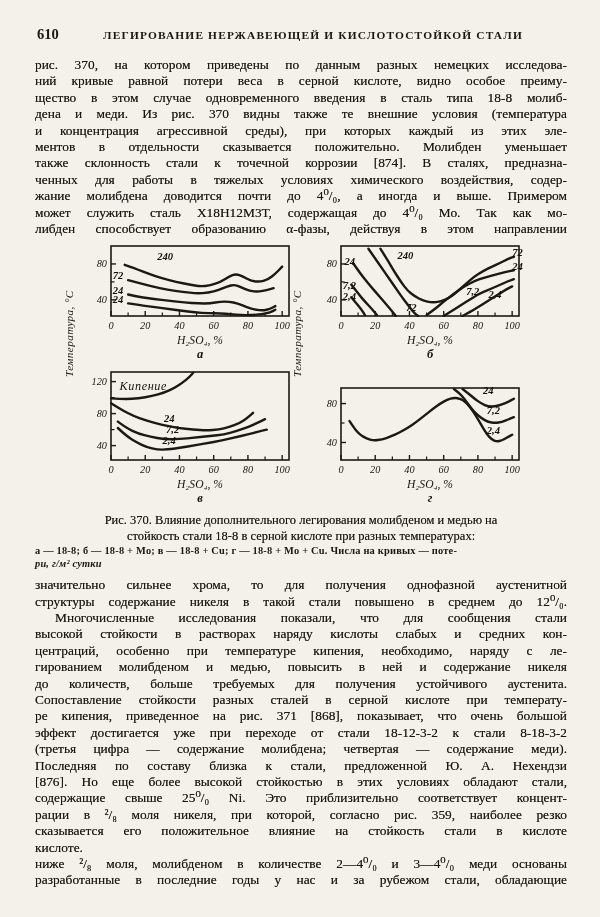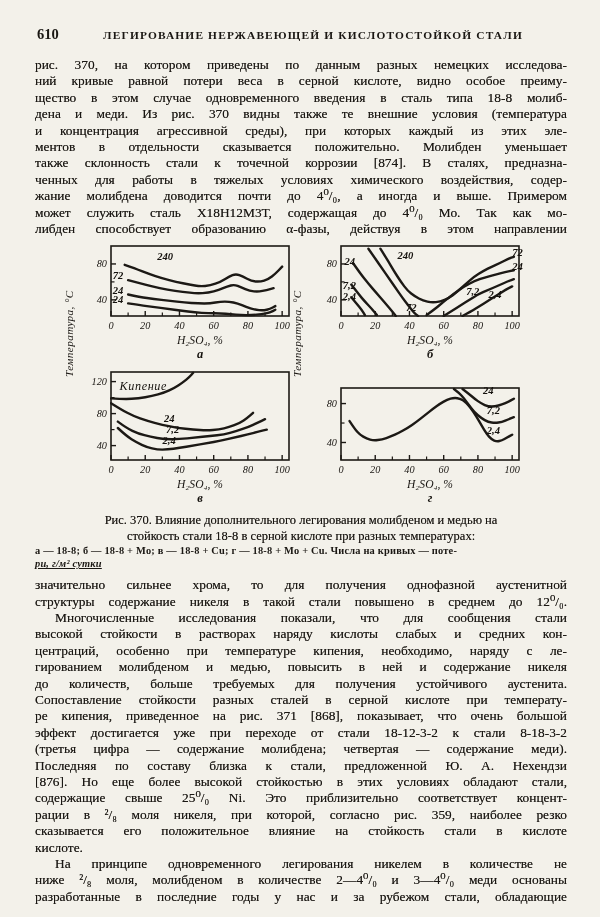--- a/index.html
+++ b/index.html
@@ -17,21 +17,21 @@
   .figure svg{position:absolute;overflow:visible;}
   .p-a{left:46px;top:0;} .p-b{left:276px;top:0;}
   .p-v{left:46px;top:126px;} .p-g{left:276px;top:142px;}
   .vlab{position:absolute;writing-mode:vertical-rl;transform:rotate(180deg);
         font-style:italic;font-size:11.2px;letter-spacing:.4px;height:120px;
         text-align:center;white-space:nowrap;}
   .vl1{left:28px;top:34px;} .vl2{left:256px;top:34px;}
   .caption{margin-top:4px;}
   .cap-main{text-align:center;font-size:12.5px;line-height:16px;text-shadow:0 0 .3px rgba(26,23,19,.6);}
   .cap-small{text-align:left;font-size:10.4px;line-height:13px;font-weight:bold;letter-spacing:.2px;}
-  .cap-ital{font-style:italic;text-decoration:underline;}
+  .cap-ital{font-style:italic;}
   .para.bottom{margin-top:7px;}
   
   .tick{font:italic 10.3px "Liberation Serif","DejaVu Serif",serif;fill:#1a1713;}
   .clab{font:italic bold 10.6px "Liberation Serif","DejaVu Serif",serif;fill:#15120e;}
   .axlab{font:italic 11.6px "Liberation Serif","DejaVu Serif",serif;fill:#1a1713;}
   .pletter{font:italic bold 12.5px "Liberation Serif","DejaVu Serif",serif;fill:#15120e;}
   .biglab{font:italic 12.2px "Liberation Serif","DejaVu Serif",serif;fill:#15120e;letter-spacing:.6px;}
 </style>
 </head>
 <body>
@@ -257,17 +257,16 @@
       <div class="line">Сопоставление стойкости разных сталей в серной кислоте при температу-</div>
       <div class="line">ре кипения, приведенное на рис. 371 [868], показывает, что очень большой</div>
       <div class="line">эффект достигается уже при переходе от стали 18-12-3-2 к стали 8-18-3-2</div>
       <div class="line">(третья цифра — содержание молибдена; четвертая — содержание меди).</div>
       <div class="line">Последняя по составу близка к стали, предложенной Ю. А. Нехендзи</div>
       <div class="line">[876]. Но еще более высокой стойкостью в этих условиях обладают стали,</div>
       <div class="line">содержащие свыше 25⁰/₀ Ni. Это приблизительно соответствует концент-</div>
       <div class="line">рации в ²/₈ моля никеля, при которой, согласно рис. 359, наиболее резко</div>
       <div class="line">сказывается его положительное влияние на стойкость стали в кислоте</div>
       <div class="line noj">кислоте.</div>
-      <div class="line">  На принципе одновременного легирования никелем в количестве не</div>
       <div class="line">ниже ²/₈ моля, молибденом в количестве 2—4⁰/₀ и 3—4⁰/₀ меди основаны</div>
       <div class="line">разработанные в последние годы у нас и за рубежом стали, обладающие</div>
     </div>
 </div>
 
 </body></html>

